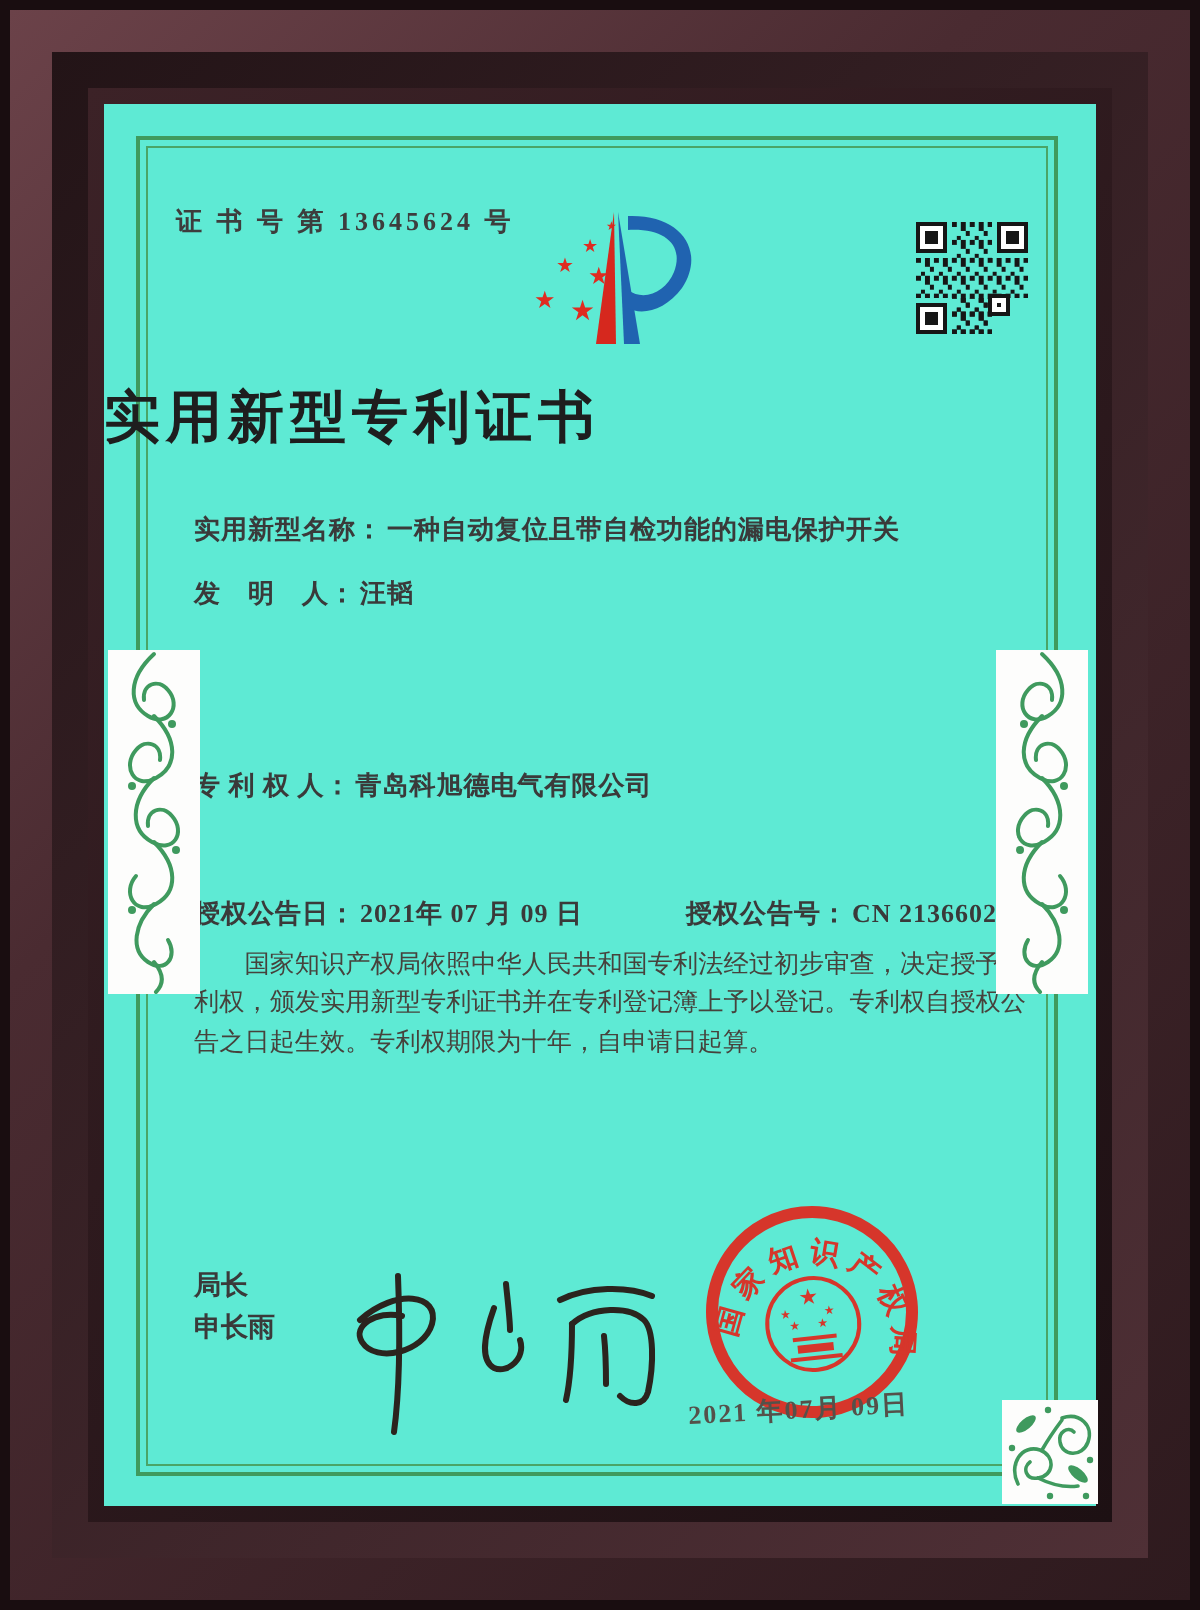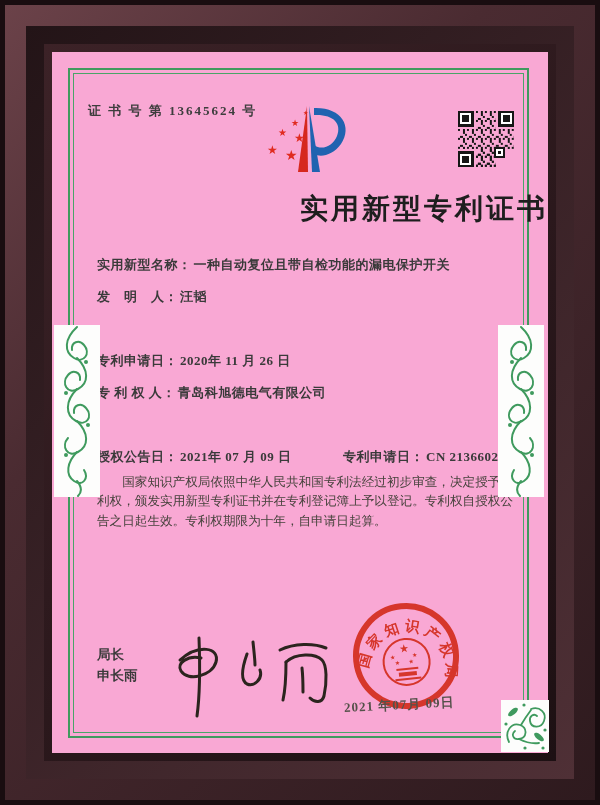--- a/index.html
+++ b/index.html
@@ -6,45 +6,45 @@
   body{
     width:600px;height:805px;position:relative;overflow:hidden;
     font-family:"Liberation Serif","DejaVu Serif",serif;
     background:#190d10;
   }
   
   .f1{position:absolute;inset:0;background:#190d10;}
   .f2{position:absolute;inset:5px;background:linear-gradient(135deg,#6b4249 0%,#4a2b31 35%,#2e1a1e 100%);}
   .f3{position:absolute;inset:26px;background:linear-gradient(315deg,#4f3036,#231417);}
   .f4{position:absolute;inset:44px;background:linear-gradient(135deg,#3c2227,#1d1013);}
-  .paper{position:absolute;inset:52px;background:#f9a8d4;}
+  .paper{position:absolute;inset:52px;background:#5eead4;}
 
   
   .gb-outer{position:absolute;left:16px;top:16px;right:19px;bottom:15px;border:2px solid #3f9a5e;}
   .gb-inner{position:absolute;left:21px;top:21px;right:24px;bottom:20px;border:1px solid #4aa567;}
 
   
   .cert-no{position:absolute;left:36px;top:50px;font-size:13px;color:#3d3d3d;letter-spacing:2px;font-weight:600;}
   .logo{position:absolute;left:211px;top:50px;width:92px;height:74px;}
   .qr{position:absolute;left:406px;top:59px;width:56px;height:56px;}
-  .title{position:absolute;left:0;right:0;top:138px;text-align:right;
+  .title{position:absolute;left:0;right:0;top:138px;text-align:left;
          font-size:28px;font-weight:bold;color:#1e1e1e;letter-spacing:3px;}
 
   
   .frow{position:absolute;left:45px;font-size:13px;color:#3a3a3a;font-weight:600;letter-spacing:.5px;white-space:nowrap;}
   .frow .lbl{margin-right:2px;}
   .frow .second{position:absolute;left:246px;top:0;white-space:nowrap;}
 
   
   .paras{position:absolute;left:45px;top:421px;width:416px;font-size:12.6px;color:#46423c;
          line-height:19.4px;text-align:justify;font-weight:500;}
   .paras p{margin:0;text-indent:2em;}
 
   
-  .signoff{position:absolute;left:45px;top:592px;font-size:13.5px;color:#3a3a3a;line-height:21px;font-weight:600;}
+  .signoff{position:absolute;left:45px;top:580px;font-size:13.5px;color:#3a3a3a;line-height:21px;font-weight:600;}
   .signature{position:absolute;left:100px;top:578px;width:210px;height:92px;}
   .seal{position:absolute;left:298px;top:548px;width:112px;height:112px;}
   .seal-date{position:absolute;left:292px;top:642px;width:190px;font-size:13px;color:#55514a;
              letter-spacing:1px;transform:rotate(-3deg);font-weight:600;}
 
   
   .orn-left{position:absolute;left:2px;top:273px;width:46px;height:172px;background:#fdfdfc;}
   .orn-right{position:absolute;left:446px;top:273px;width:46px;height:172px;background:#fdfdfc;}
   .orn-corner{position:absolute;left:449px;top:648px;width:48px;height:52px;background:#fdfdfc;}
 </style>
@@ -106,30 +106,27 @@
     </svg>
 
     <div class="title">实用新型专利证书</div>
 
     <div class="frow" style="top:236px">
       <span class="lbl">发　明　人：</span><span>汪韬</span>
     </div>
     <div class="frow" style="top:204px">
       <span class="lbl">实用新型名称：</span><span>一种自动复位且带自检功能的漏电保护开关</span>
     </div>
-    <div class="frow" style="top:300px">
-      <span class="lbl">专利申请日：</span><span>2020年 11 月 26 日</span>
-    </div>
     <div class="frow" style="top:332px">
       <span class="lbl">专 利 权 人：</span><span>青岛科旭德电气有限公司</span>
     </div>
     <div class="frow" style="top:396px">
       <span class="lbl">授权公告日：</span><span>2021年 07 月 09 日</span>
       <span class="second">
-        <span class="lbl">专利申请日：</span><span>CN 213660225 U</span>
+        <span class="lbl">授权公告号：</span><span>CN 213660225 U</span>
       </span>
     </div>
 
     <div class="paras">
       <p>国家知识产权局依照中华人民共和国专利法经过初步审查，决定授予专利权，颁发实用新型专利证书并在专利登记簿上予以登记。专利权自授权公告之日起生效。专利权期限为十年，自申请日起算。</p>
     </div>
 
     <div class="signoff">
       <div>局长</div>
       <div>申长雨</div>

